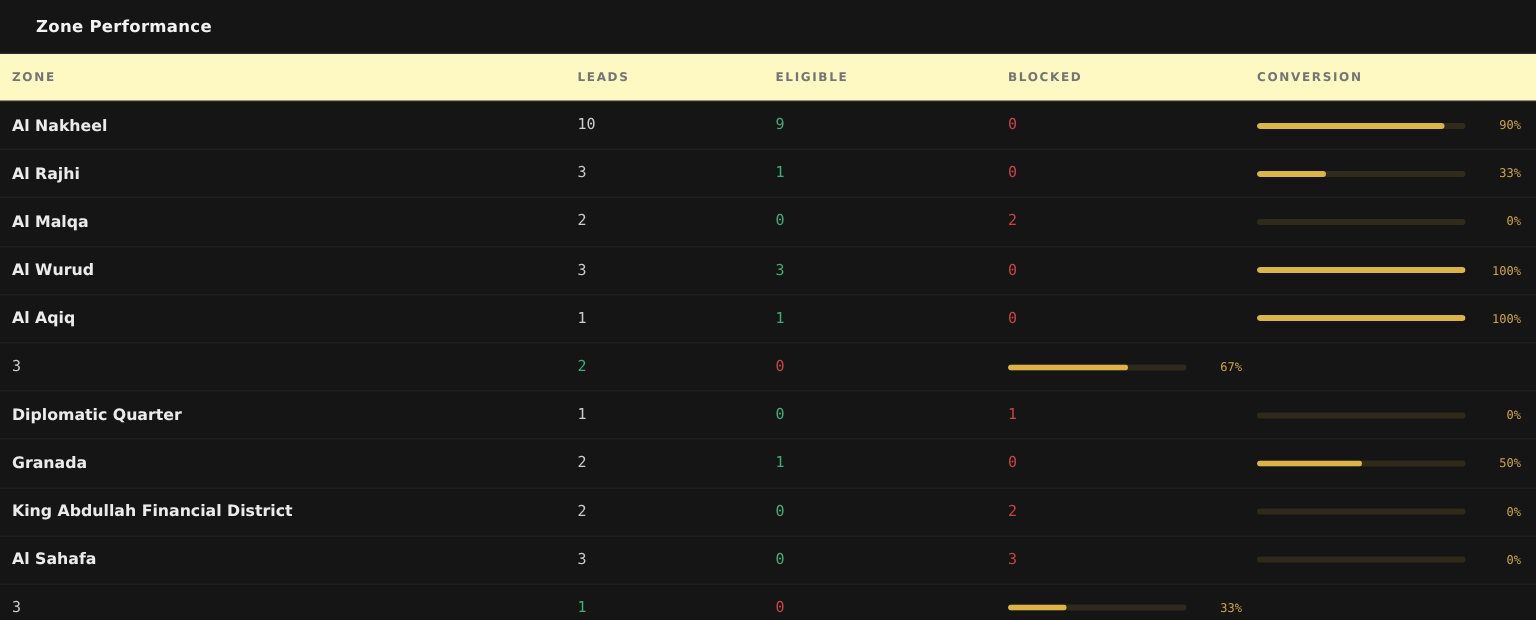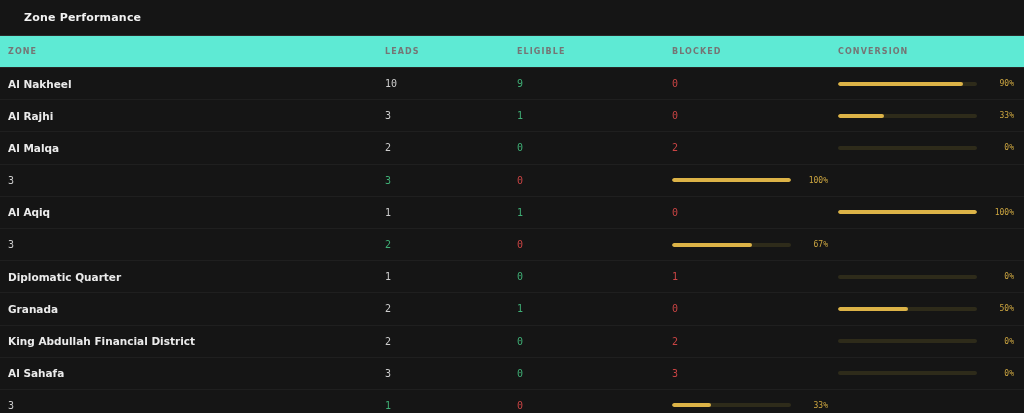--- a/index.html
+++ b/index.html
@@ -22,21 +22,21 @@
   }
   .card-title {
     color: #f2f2f2;
     font-size: 11px;
     font-weight: bold;
     letter-spacing: 0.2px;
   }
   .thead {
     height: 32px; flex: 0 0 32px;
     border-bottom: 1px solid #262626;
-    background: #5eead4;
+    background: #fef9c3;
   }
   .grid-row {
     display: grid;
     grid-template-columns: 377px 132px 155px 166px 1fr;
     align-items: center;
     padding-left: 8px;
   }
   .th {
     color: #757575;
     font-size: 8px;
@@ -140,20 +140,21 @@
     <span class="num num-red">2</span>
     <span class="conv-cell">
       <span class="bar-track">
         <span class="bar-fill" style="display: block; width: 0%;"></span>
       </span>
       <span class="conv-label">0%</span>
     </span>
   </div>
 
   <div class="trow grid-row">
+    <span class="zone-name">Al Wurud</span>
     <span class="num num-leads">3</span>
     <span class="num num-green">3</span>
     <span class="num num-red">0</span>
     <span class="conv-cell">
       <span class="bar-track">
         <span class="bar-fill" style="display: block; width: 100%;"></span>
       </span>
       <span class="conv-label">100%</span>
     </span>
   </div>

